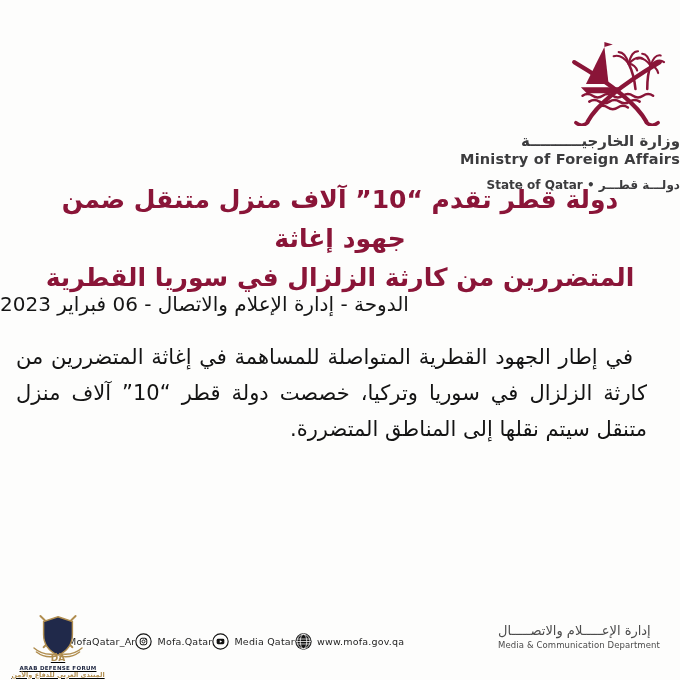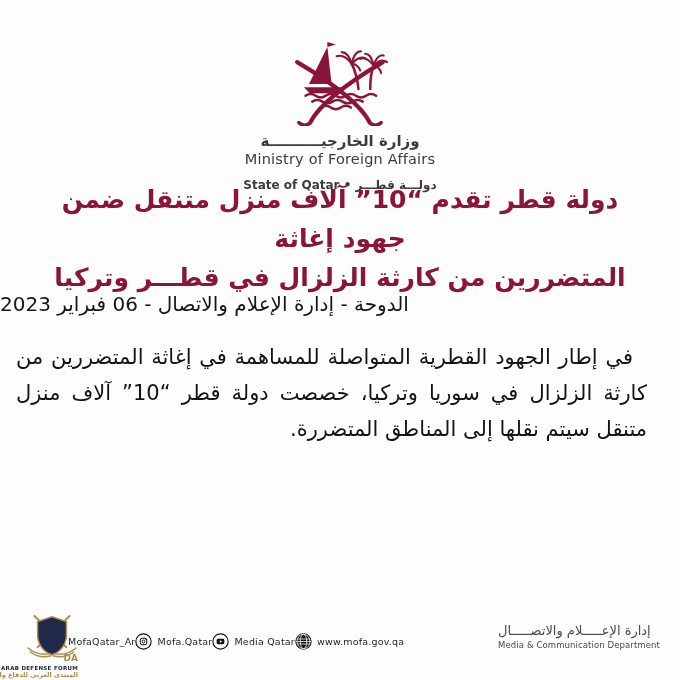--- a/index.html
+++ b/index.html
@@ -3,23 +3,23 @@
 <meta charset="utf-8">
 <style>
   * { margin:0; padding:0; box-sizing:border-box; }
   html,body { width:680px; height:680px; }
   body { font-family:"DejaVu Sans", sans-serif; }
   .page {
     position:relative; width:680px; height:680px;
     background:#fdfdfc; overflow:hidden;
   }
   
-  .logo-block { position:absolute; top:42px; left:0; right:0; text-align:center; }
+  .logo-block { position:absolute; top:42px; left:0; right:0; text-align:right; }
   .logo-title-ar { font-size:15px; font-weight:700; color:#3c3c3e; direction:rtl; margin-top:2px; }
-  .logo-title-en { font-size:14.5px; font-weight:400; color:#3c3c3e; letter-spacing:.2px; margin-top:1px; }
+  .logo-title-en { font-size:14.5px; font-weight:700; color:#3c3c3e; letter-spacing:.2px; margin-top:1px; }
   .logo-subtitle { font-size:12px; font-weight:600; color:#3c3c3e; margin-top:11px; }
   
   .headline {
     position:absolute; top:181px; left:28px; right:28px;
     direction:rtl; text-align:center;
     color:#8A1538; font-weight:700; font-size:25px; line-height:1.55;
   }
   
   .dateline {
     position:absolute; top:292px; left:0; right:0;
@@ -38,23 +38,23 @@
     position:absolute; left:46px; bottom:30px;
     display:flex; align-items:center; gap:0;
   }
   .social-item { display:flex; align-items:center; gap:5px; cursor:pointer; }
   .social-label { font-size:9.5px; color:#1f1f1f; letter-spacing:.2px; white-space:nowrap; }
   .dept-block { position:absolute; right:20px; bottom:30px; text-align:left; }
   .dept-ar { font-size:13px; color:#4b4b4b; direction:rtl; }
   .dept-en { font-size:8.5px; color:#4b4b4b; margin-top:2px; letter-spacing:.1px; }
   
   .watermark {
-    position:absolute; left:2px; bottom:1px; width:76px;
-    display:flex; flex-direction:column; align-items:flex-end;
-    line-height:1.1; pointer-events:none;
+    position:absolute; left:20px; bottom:1px; width:76px;
+    display:flex; flex-direction:column; align-items:center;
+    line-height:1.1; pointer-events:none;text-decoration:underline;
   }
   .wm-monogram { font-size:9px; font-weight:700; color:#B08D4F; margin-top:-6px; }
   .wm-title { font-size:5.5px; font-weight:700; color:#222a44; letter-spacing:.3px; margin-top:1px; white-space:nowrap; }
   .wm-sub { font-size:6.5px; font-weight:700; color:#B08D4F; direction:rtl; margin-top:1px; white-space:nowrap; }
 </style>
 </head>
 <body>
 
 <div class="page">
 
@@ -93,21 +93,21 @@
         <path d="M32,54 L78,54 L70,61 L39,61 Z"></path>
       </g>
     </svg>
     <div class="logo-title-ar">وزارة الخارجيــــــــــة</div>
     <div class="logo-title-en">Ministry of Foreign Affairs</div>
     <div class="logo-subtitle">State of Qatar • دولـــة قطـــر</div>
   </div>
 
   <div class="headline">
     <div>دولة قطر تقدم “10” آلاف منزل متنقل ضمن جهود إغاثة</div>
-    <div>المتضررين من كارثة الزلزال في قطـــر وتركيا</div>
+    <div>المتضررين من كارثة الزلزال في سوريا القطرية</div>
   </div>
 
   <div class="dateline">الدوحة - إدارة الإعلام والاتصال - 06 فبراير 2023</div>
 
   <p class="body-text">في إطار الجهود القطرية المتواصلة للمساهمة في إغاثة المتضررين من كارثة الزلزال في سوريا وتركيا، خصصت دولة قطر “10” آلاف منزل متنقل سيتم نقلها إلى المناطق المتضررة.</p>
 
   <div class="social-row">
 
     <div class="social-item">
       <svg width="17" height="17" viewBox="0 0 24 24" aria-hidden="true">

